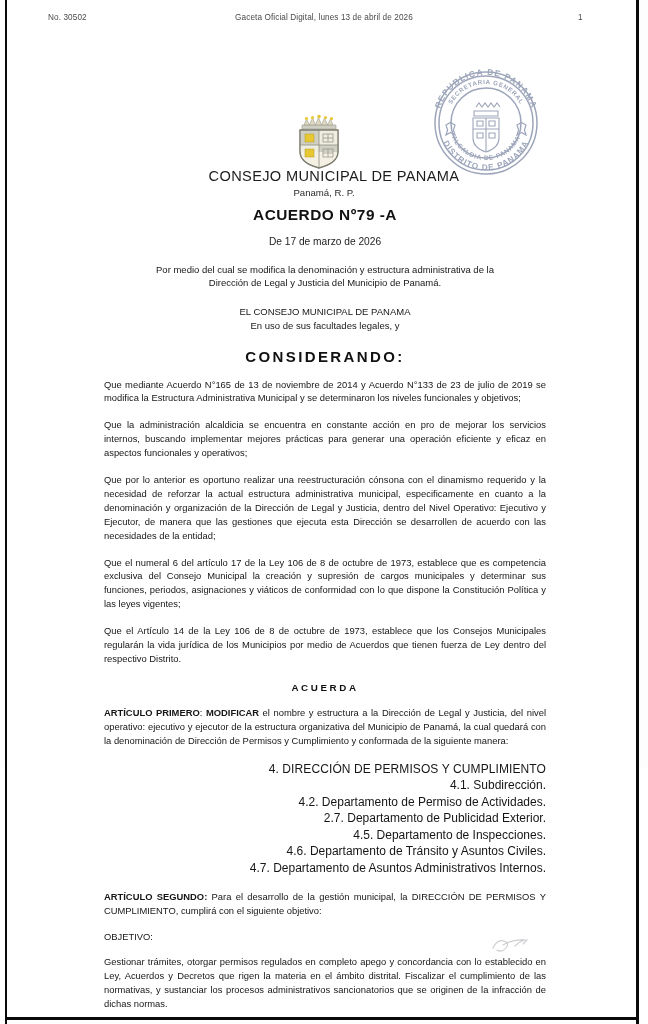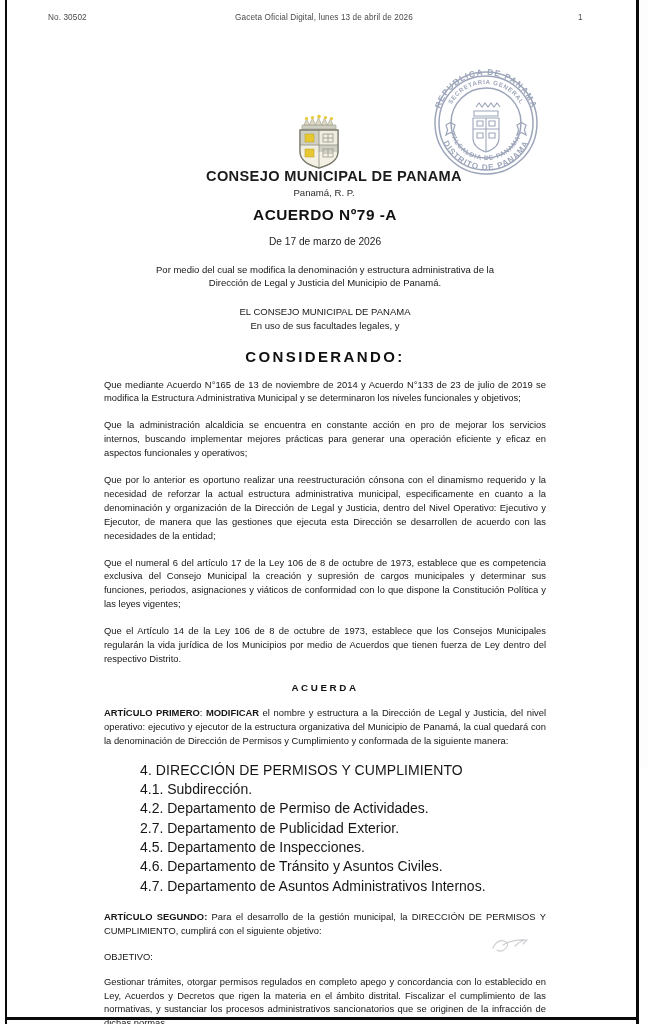--- a/index.html
+++ b/index.html
@@ -70,21 +70,21 @@
   .masthead {
     position: absolute;
     left: 0; right: 0;
     top: 168px;
     text-align: center;
   }
   .org-name {
     font-size: 14.6px;
     letter-spacing: .35px;
     color: #1c1c1c;
-    font-weight: 700;
+    font-weight: 400;
     padding-left: 20px;
   }
   .org-sub {
     font-size: 9.6px;
     margin-top: 3px;
     color: #2a2a2a;
   }
 
   
   #col {
@@ -149,24 +149,25 @@
   }
   p.body:last-child { margin-bottom: 0; }
   .lbl { font-weight: bold; }
 
   ol.struct {
     list-style: none;
     margin: 2px 0 14px 0;
     padding: 0 0 0 36px;
   }
   ol.struct li {
-    font-size: 14px;
+    font-size: 12px;
     line-height: 1.38;
     color: #161616;
     white-space: nowrap;
+    text-align: right;
   }
   ol.struct li.lead { letter-spacing: .1px; }
 
   .objective-label {
     font-size: 9.4px;
     color: #161616;
     margin: 0 0 13px 0;
   }
 
   

